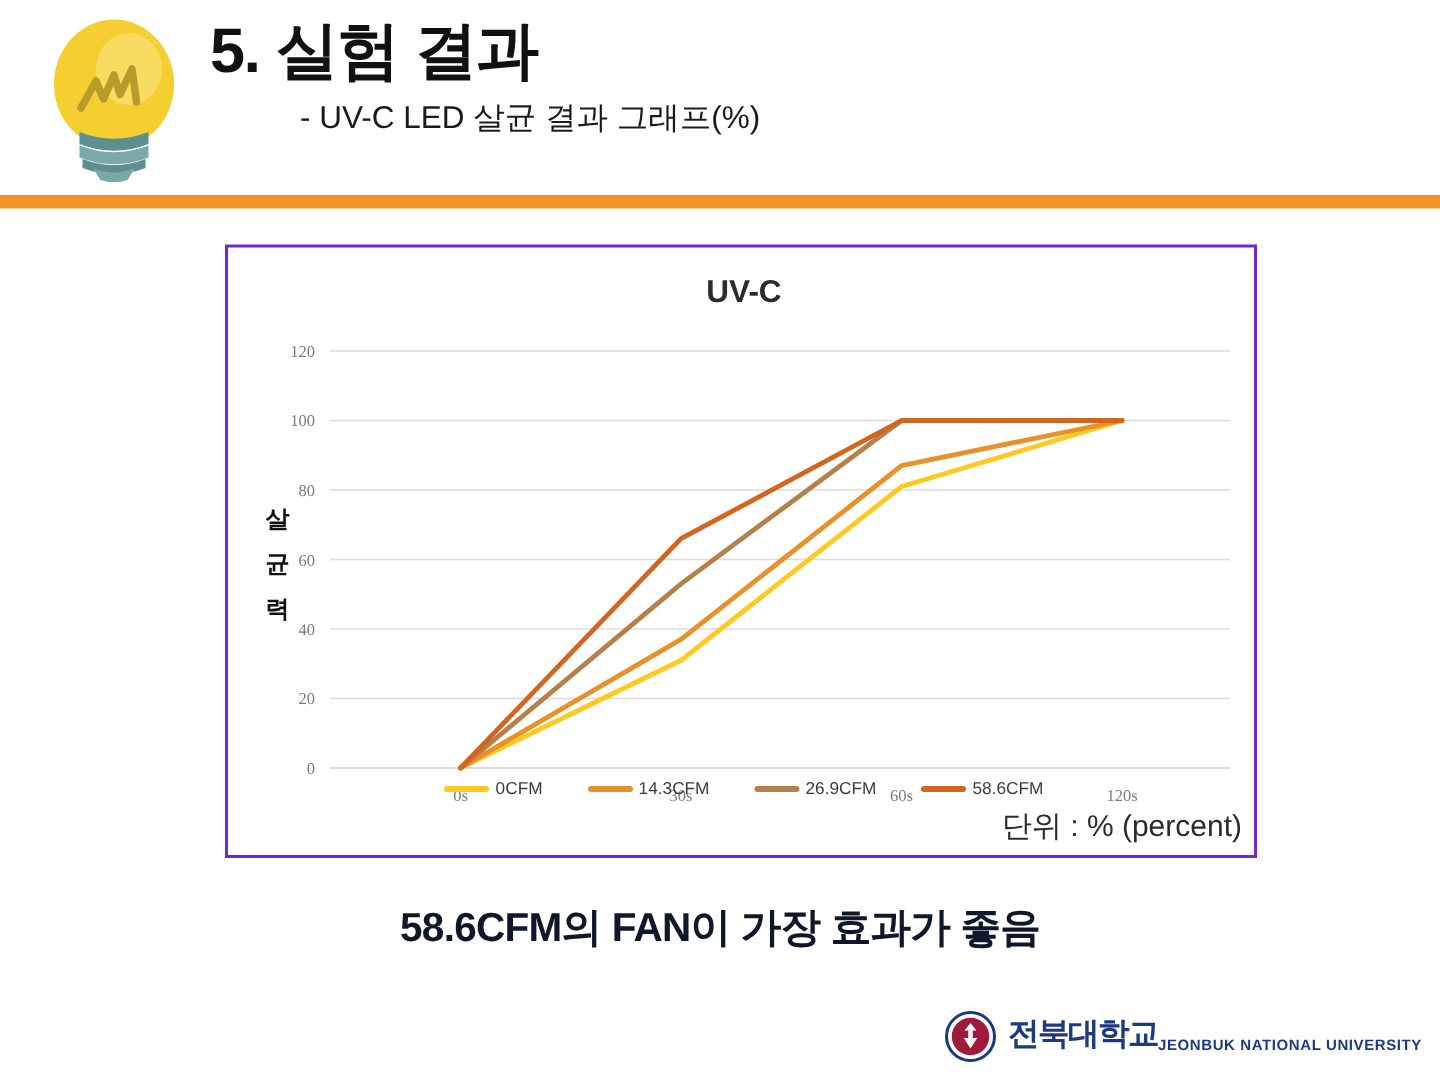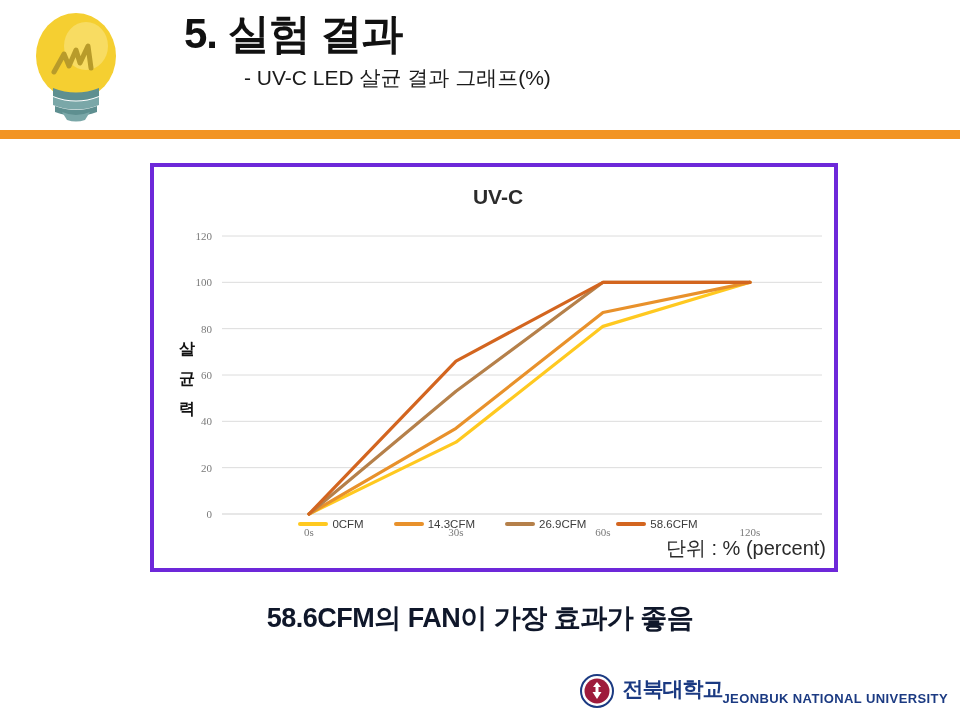--- a/index.html
+++ b/index.html
@@ -23,21 +23,20 @@
   }
   #bulb-icon {
     position: absolute;
     left: 22px; top: 8px;
     width: 108px; height: 118px;
   }
   #title-block {
     position: absolute;
     left: 140px; top: 10px;
     width: 620px;
-    margin-left: 44px;
   }
   #page-title {
     font-size: 42px;
     font-weight: bold;
     color: #111111;
     letter-spacing: -1px;
     line-height: 1.15;
     margin: 0;
     white-space: nowrap;
   }
@@ -52,21 +51,21 @@
     left: 0; top: 130px;
     width: 960px; height: 9px;
     background: #F29423;
   }
 
   
   #chart-panel {
     position: absolute;
     left: 150px; top: 163px;
     width: 688px; height: 409px;
-    border: 4px solid #6d28d9;
+    border: 2px solid #6d28d9;
     background: #ffffff;
     box-sizing: border-box;
   }
   #chart-title {
     position: absolute;
     left: 0; top: 18px;
     width: 688px;
     text-align: center;
     font-size: 21px;
     font-weight: bold;
@@ -143,21 +142,21 @@
     flex-direction: row;
     line-height: 1;
   }
   #logo-korean {
     font-size: 21px;
     font-weight: bold;
     color: #1b3a82;
     letter-spacing: -1px;
   }
   #logo-english {
-    font-size: 13px;
+    font-size: 10px;
     font-weight: bold;
     color: #1b3a82;
     letter-spacing: 0.4px;
     margin-top: 14px;
   }
 </style>
 </head>
 <body>
 
 <div id="slide-header">

